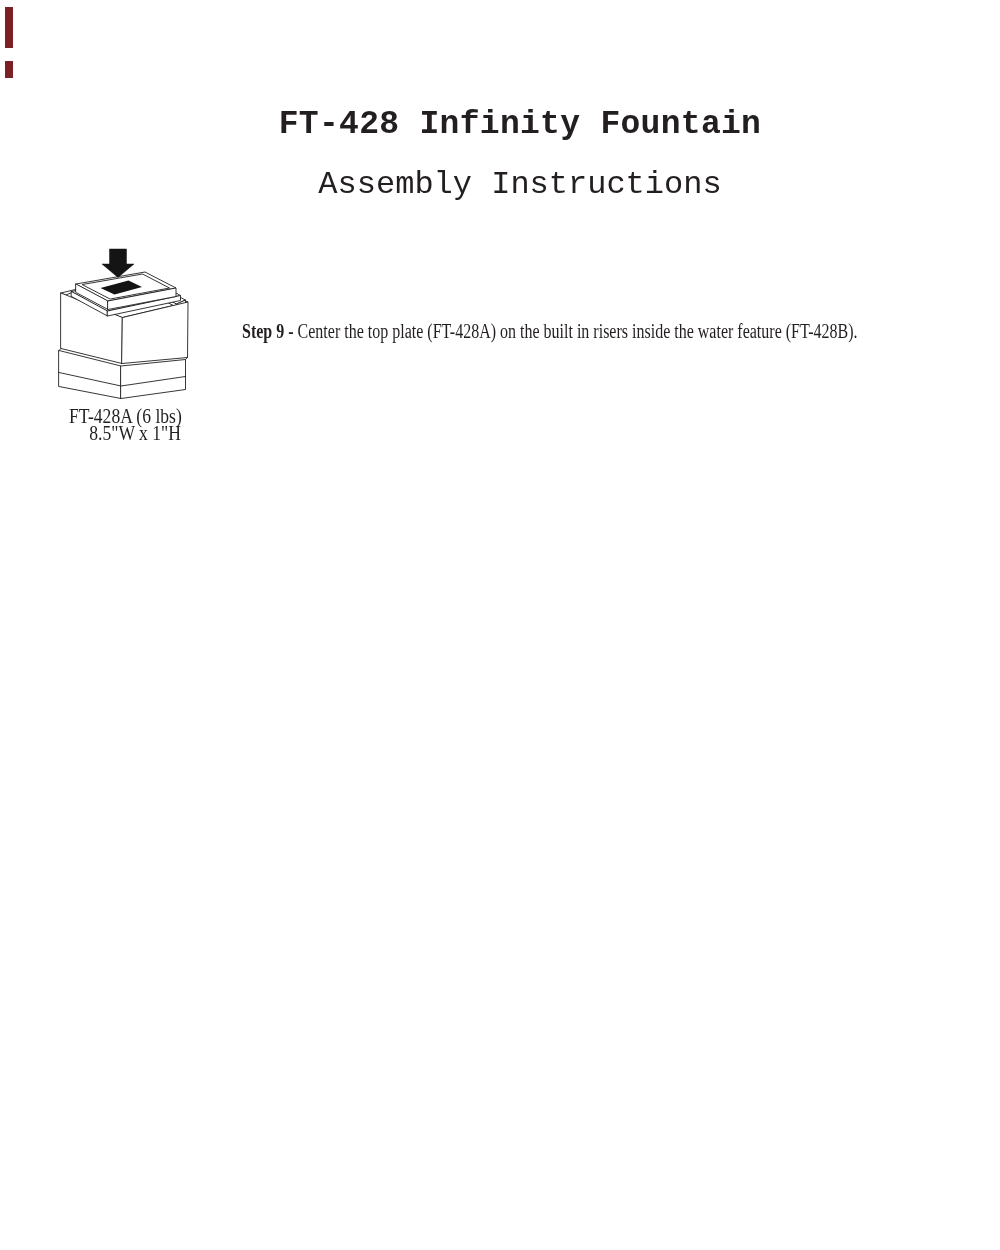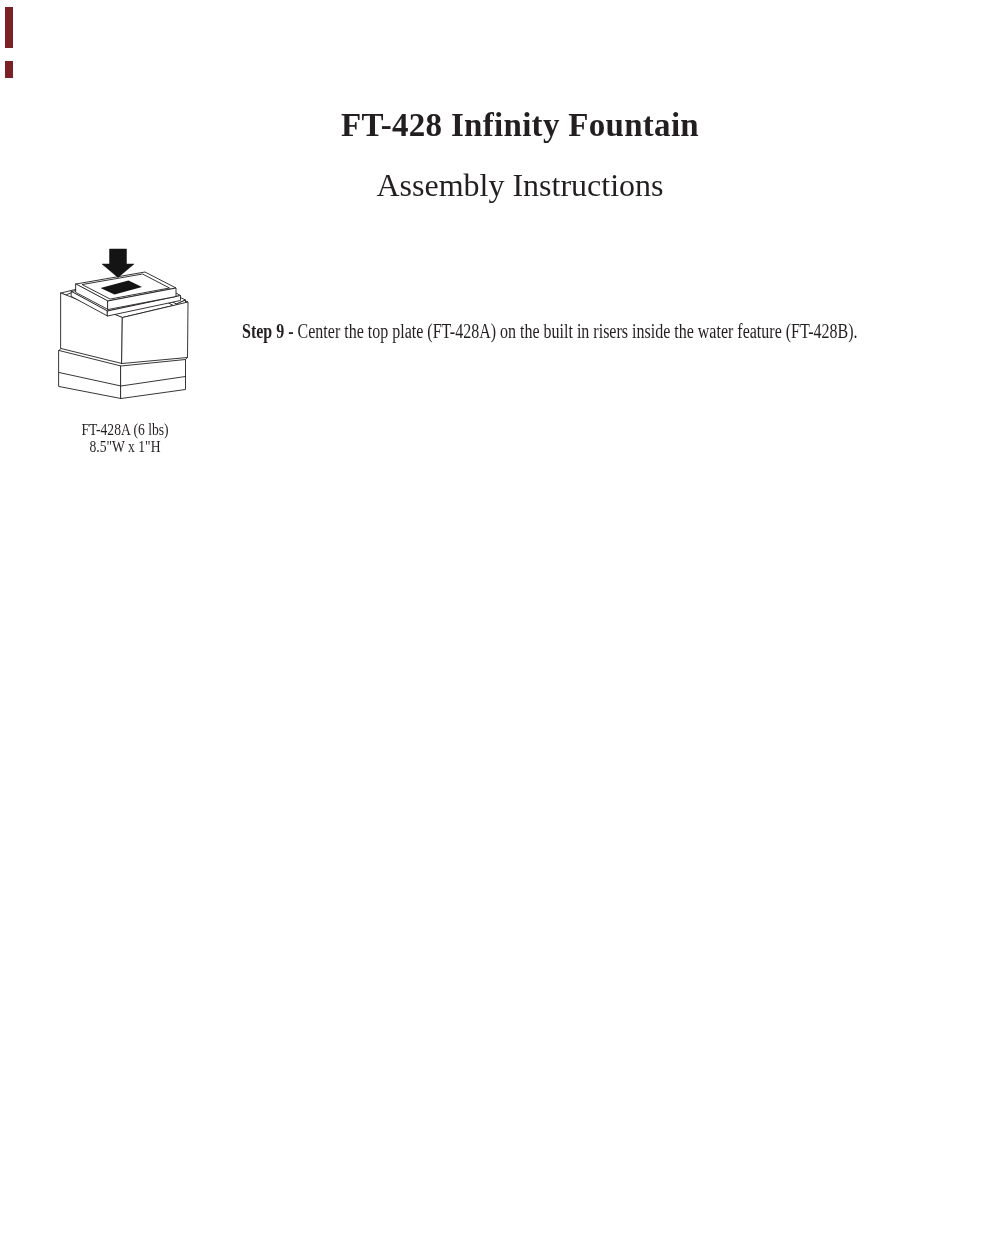--- a/index.html
+++ b/index.html
@@ -29,21 +29,21 @@
   .scan-mark.m1 { top: 7px;  height: 41px; }
   .scan-mark.m2 { top: 61px; height: 17px; }
 
   
   .title-block {
     position: absolute;
     left: 40px;
     top: 106px;
     width: 960px;
     text-align: center;
-    font-family: Liberation Serif, serif;
+    font-family: Liberation Mono, monospace;
   }
   .title-line1 {
     font-size: 33px;
     font-weight: bold;
     line-height: 38px;
     letter-spacing: 0.3px;
   }
   .title-line2 {
     font-size: 32px;
     font-weight: normal;
@@ -55,25 +55,25 @@
   .figure-svg {
     position: absolute;
     left: 55px;
     top: 245px;
     width: 150px;
     height: 160px;
   }
   .figure-caption {
     position: absolute;
     left: 55px;
-    top: 422px;
+    top: 408px;
     width: 140px;
-    text-align: center;
+    text-align: right;
     font-family: "Liberation Serif", serif;
-    font-size: 17px;
+    font-size: 22px;
     line-height: 16.5px;
     white-space: nowrap;
   }
   .figure-caption .cap-line {
     display: block;
     transform: scaleX(0.8);
     transform-origin: center top;
   }
 
   

